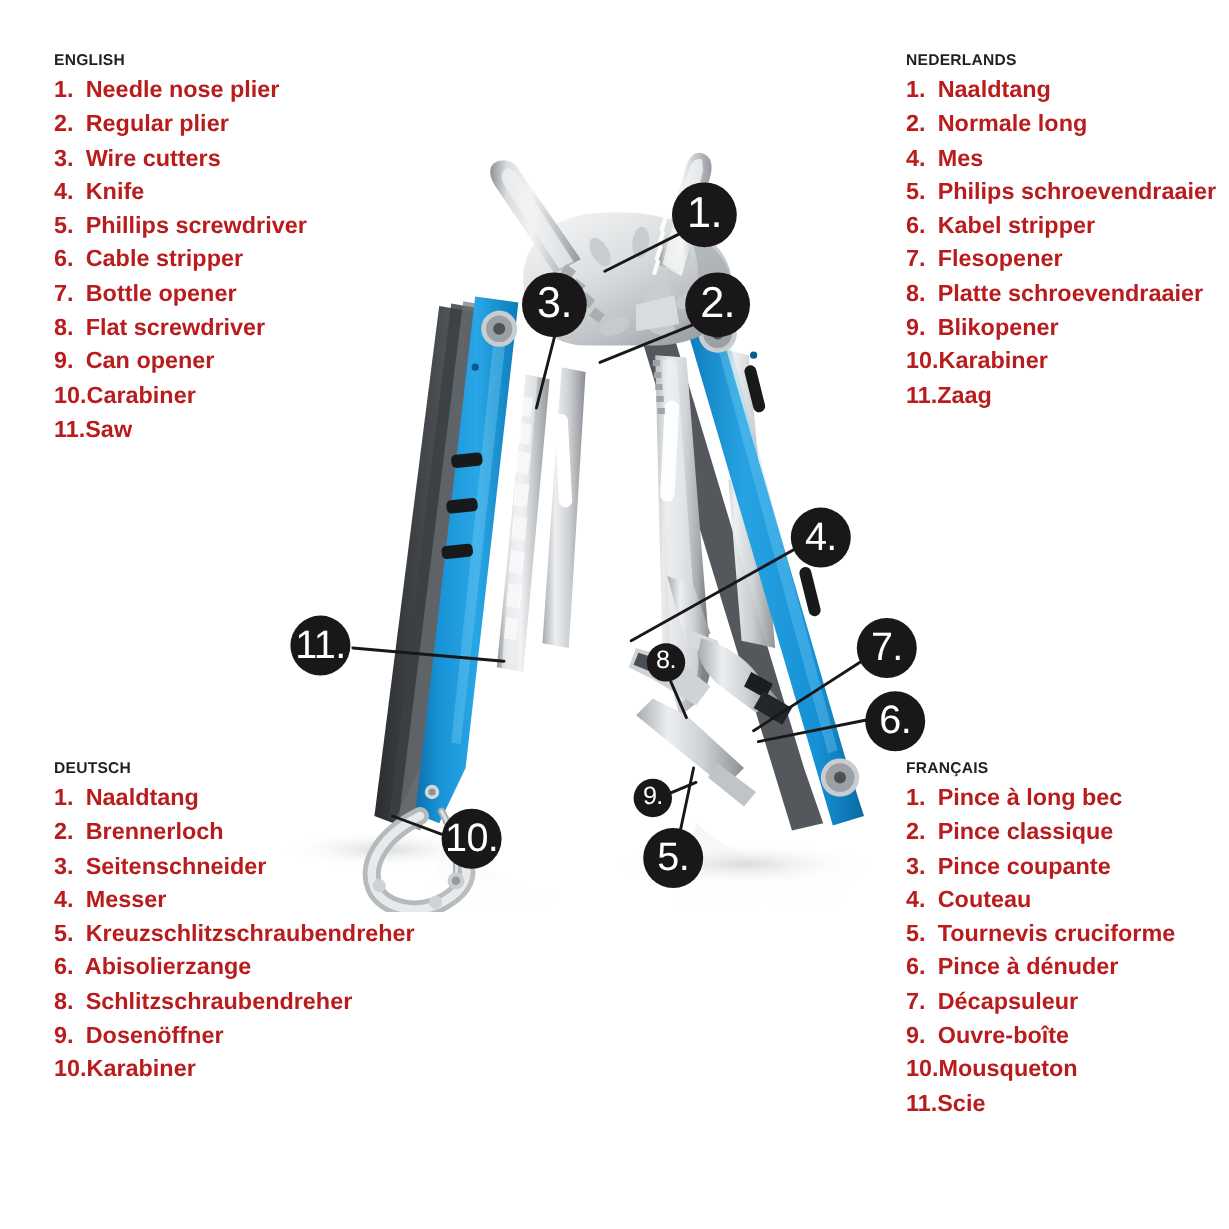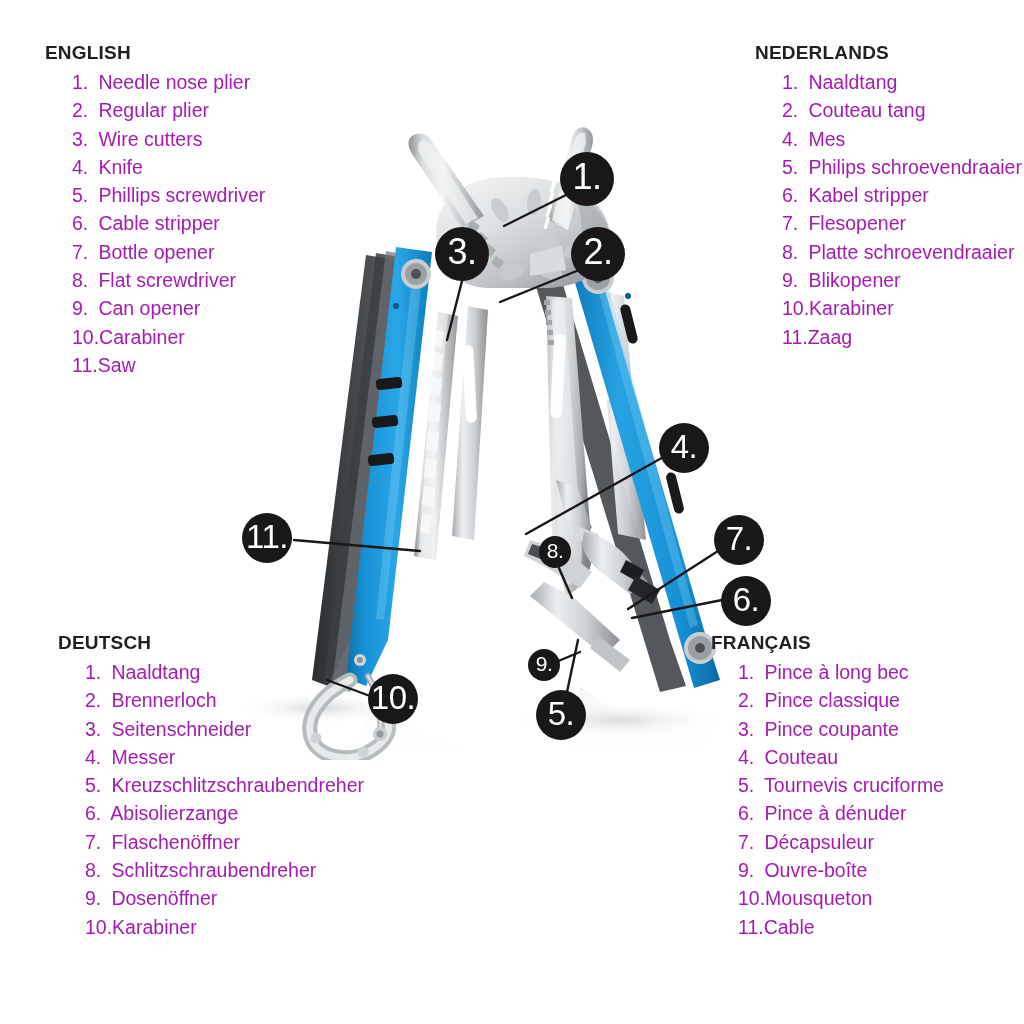--- a/index.html
+++ b/index.html
@@ -10,41 +10,40 @@
     color:#231f20;
     overflow:hidden;
     position:relative;
   }
   .stage{position:absolute;left:0;top:0;width:1024px;height:1024px;}
 
   
   .lang{position:absolute;}
   .lang h2{
     margin:0 0 4px 0;
-    font-size:19px;
+    font-size:13px;
     font-weight:bold;
     letter-spacing:.2px;
     color:#231f20;
   }
   .lang ul{list-style:none;margin:0;padding:0;}
   .lang li{
     font-size:19.5px;
     line-height:28.3px;
-    color:#a21caf;
+    color:#b91c1c;
     white-space:nowrap;
-    font-weight:400;
-    margin-left:27px;
+    font-weight:700;
   }
   .lang li .num{display:inline-block;min-width:21px;}
   .lang li .num.wide{min-width:0;}
 
   #lang-en{left:45px;top:42px;}
   #lang-nl{left:755px;top:42px;}
-  #lang-de{left:58px;top:632px;}
-  #lang-fr{left:711px;top:632px;}
+  #lang-de{left:45px;top:632px;}
+  #lang-fr{left:755px;top:632px;}
 
   
   #product{position:absolute;left:200px;top:120px;width:640px;height:640px;}
   #product svg{display:block;width:640px;height:640px;}
 
   
   .callout{
     position:absolute;
     border-radius:50%;
     background:#1a1718;
@@ -327,57 +326,56 @@
         <li><span class="num">9.</span> <span>Can opener</span></li>
         <li><span class="num wide">10.</span><span>Carabiner</span></li>
         <li><span class="num wide">11.</span><span>Saw</span></li>
       </ul>
   </div>
 
   <div class="lang" id="lang-nl">
     <h2>NEDERLANDS</h2>
     <ul>
         <li><span class="num">1.</span> <span>Naaldtang</span></li>
-        <li><span class="num">2.</span> <span>Couteau tang</span></li>
+        <li><span class="num">2.</span> <span>Normale long</span></li>
         <li><span class="num">4.</span> <span>Mes</span></li>
         <li><span class="num">5.</span> <span>Philips schroevendraaier</span></li>
         <li><span class="num">6.</span> <span>Kabel stripper</span></li>
         <li><span class="num">7.</span> <span>Flesopener</span></li>
         <li><span class="num">8.</span> <span>Platte schroevendraaier</span></li>
         <li><span class="num">9.</span> <span>Blikopener</span></li>
         <li><span class="num wide">10.</span><span>Karabiner</span></li>
         <li><span class="num wide">11.</span><span>Zaag</span></li>
       </ul>
   </div>
 
   <div class="lang" id="lang-de">
     <h2>DEUTSCH</h2>
     <ul>
         <li><span class="num">1.</span> <span>Naaldtang</span></li>
         <li><span class="num">2.</span> <span>Brennerloch</span></li>
         <li><span class="num">3.</span> <span>Seitenschneider</span></li>
         <li><span class="num">4.</span> <span>Messer</span></li>
         <li><span class="num">5.</span> <span>Kreuzschlitzschraubendreher</span></li>
         <li><span class="num">6.</span> <span>Abisolierzange</span></li>
-        <li><span class="num">7.</span> <span>Flaschenöffner</span></li>
         <li><span class="num">8.</span> <span>Schlitzschraubendreher</span></li>
         <li><span class="num">9.</span> <span>Dosenöffner</span></li>
         <li><span class="num wide">10.</span><span>Karabiner</span></li>
       </ul>
   </div>
 
   <div class="lang" id="lang-fr">
     <h2>FRANÇAIS</h2>
     <ul>
         <li><span class="num">1.</span> <span>Pince à long bec</span></li>
         <li><span class="num">2.</span> <span>Pince classique</span></li>
         <li><span class="num">3.</span> <span>Pince coupante</span></li>
         <li><span class="num">4.</span> <span>Couteau</span></li>
         <li><span class="num">5.</span> <span>Tournevis cruciforme</span></li>
         <li><span class="num">6.</span> <span>Pince à dénuder</span></li>
         <li><span class="num">7.</span> <span>Décapsuleur</span></li>
         <li><span class="num">9.</span> <span>Ouvre-boîte</span></li>
         <li><span class="num wide">10.</span><span>Mousqueton</span></li>
-        <li><span class="num wide">11.</span><span>Cable</span></li>
+        <li><span class="num wide">11.</span><span>Scie</span></li>
       </ul>
   </div>
 
 </div>
 
 </body></html>

